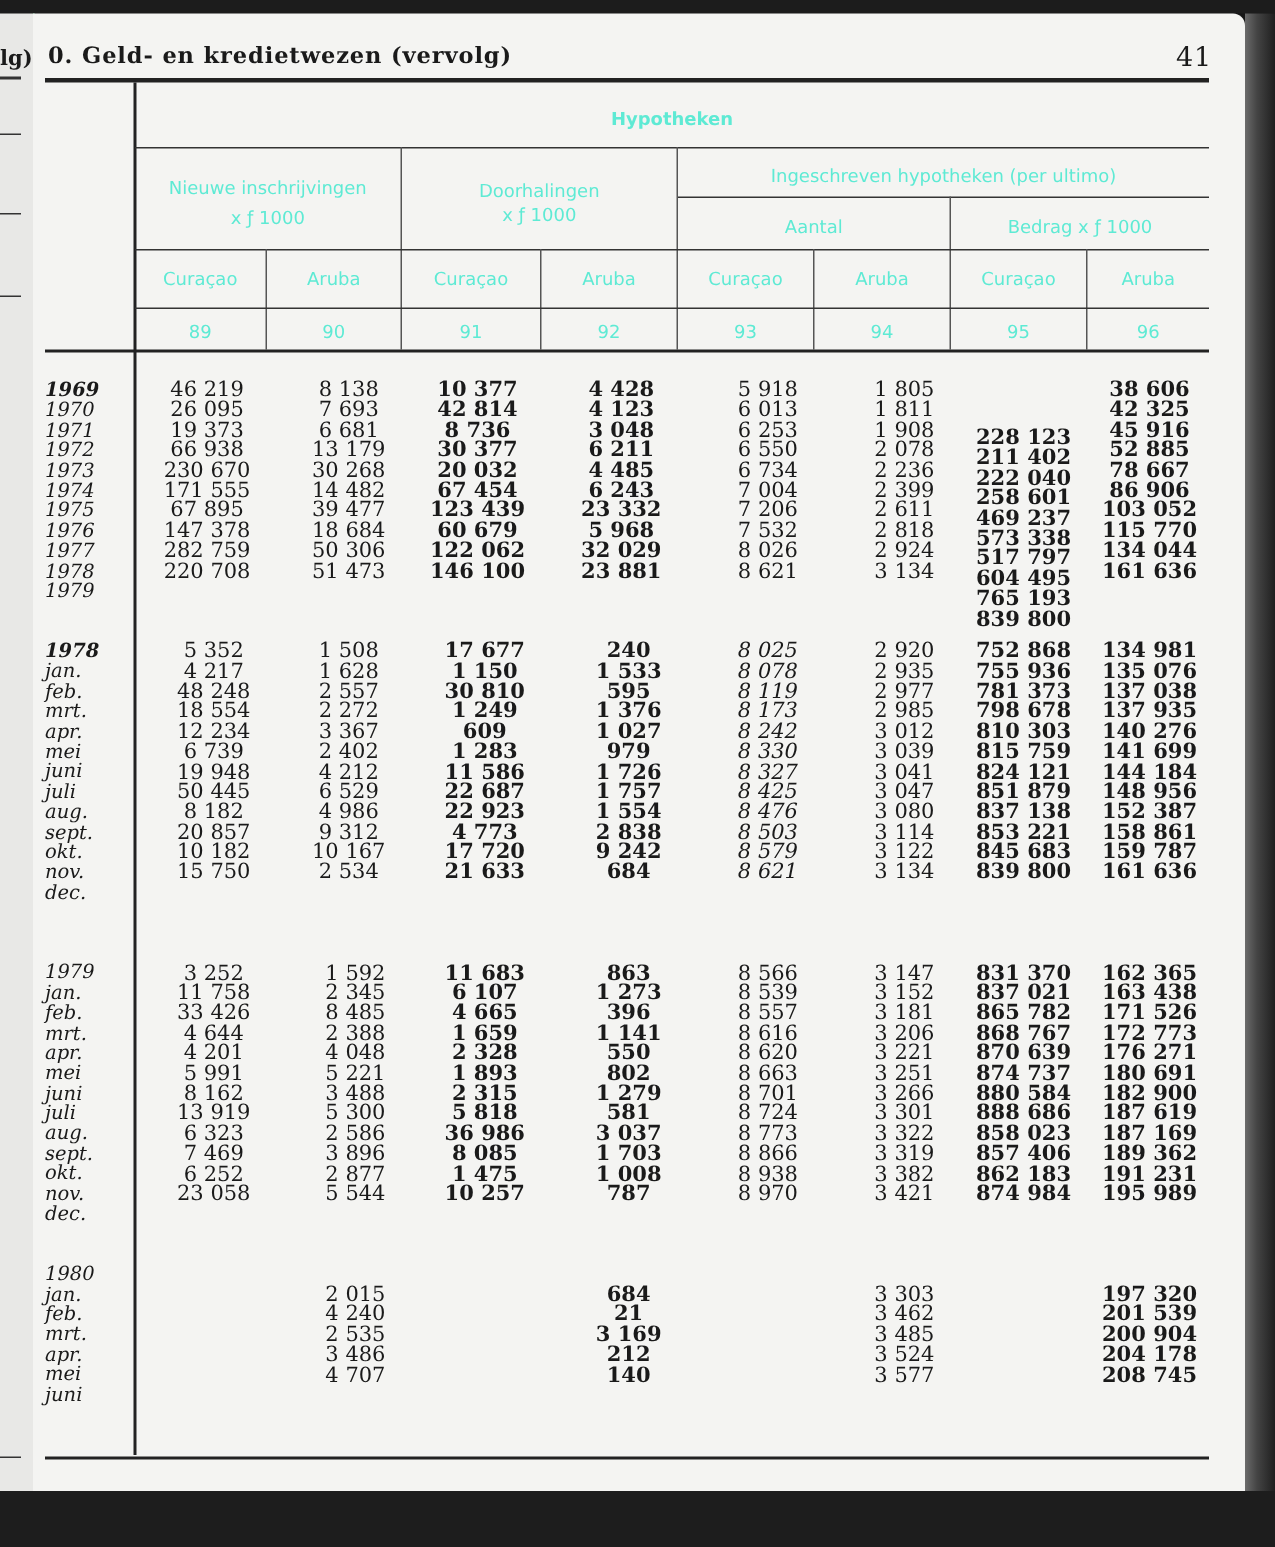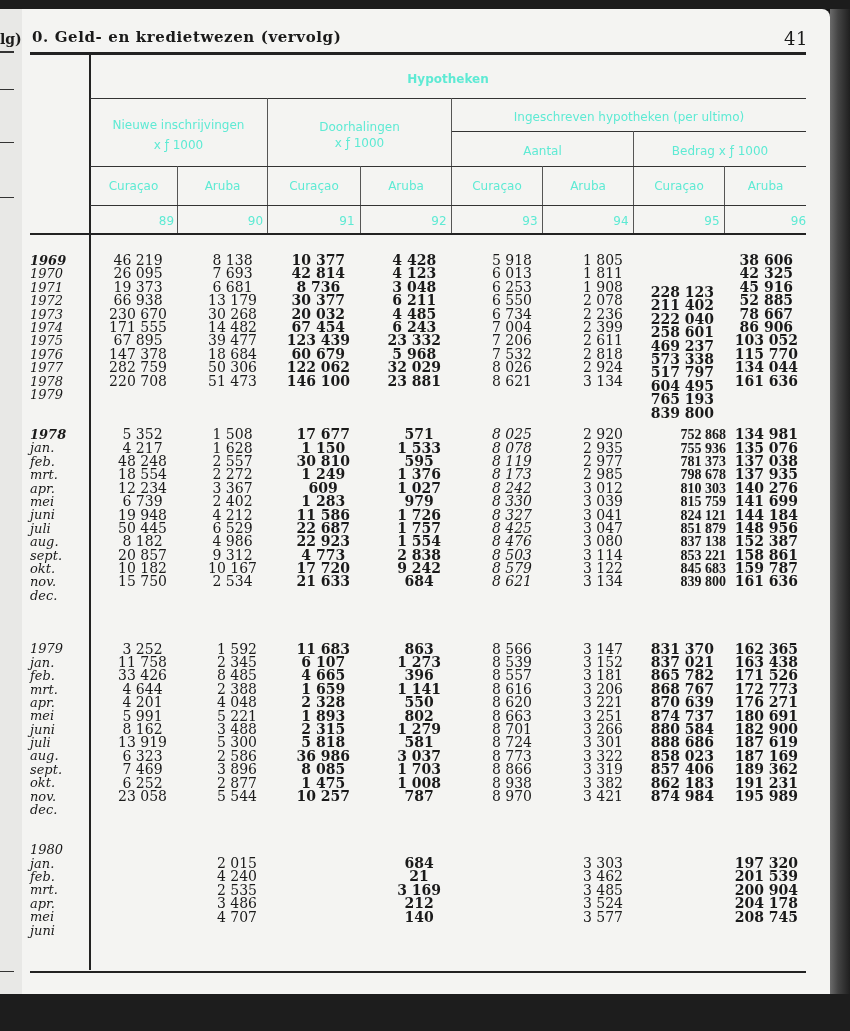--- a/index.html
+++ b/index.html
@@ -24,21 +24,21 @@
   .bottombar { position: absolute; left: 0; top: 994px; width: 850px; height: 37px; background: #1d1d1d; }
 
   .runhead { position: absolute; left: 32px; top: 28px; font-family: "DejaVu Serif", serif; font-size: 15px; font-weight: bold; letter-spacing: 0.6px; }
   .pagenum { position: absolute; left: 784px; top: 28px; font-size: 18px; font-weight: normal; }
   .hrule { position: absolute; height: 3px; background: #222; }
   .hrule.thin { height: 1px; background: #333; }
   .vrule { position: absolute; width: 2px; background: #222; }
   .vrule.thin { width: 1px; background: #555; }
 
   .hdr { position: absolute; font-family: "DejaVu Sans", sans-serif; font-size: 12px; text-align: center; color: #5eead4; }
-  .hdr.num { font-size: 12px; padding-left: 33px; }
+  .hdr.num { font-size: 12px; }
 
   .stubs { position: absolute; left: 30px; top: 254px; width: 60px; font-style: italic; font-size: 13px; }
   .stubs div { height: 13.4px; line-height: 13.4px; }
   .col { position: absolute; text-align: center; font-size: 14px; }
   .col div { height: 13.4px; line-height: 13.4px; white-space: nowrap; }
   .b { font-weight: bold; }
   .spacer { height: 13.4px; }
 </style>
 </head>
 <body>
@@ -297,21 +297,21 @@
       <div class="b">609</div>
       <div class="b">1 283</div>
       <div class="b">11 586</div>
       <div class="b">22 687</div>
       <div class="b">22 923</div>
       <div class="b">4 773</div>
       <div class="b">17 720</div>
       <div class="b">21 633</div>
     </div>
     <div class="col" style="top: 428.2px; right: 409px;">
-      <div class="b">571</div>
+      <div class="b">240</div>
       <div class="b">1 533</div>
       <div class="b">595</div>
       <div class="b">1 376</div>
       <div class="b">1 027</div>
       <div class="b">979</div>
       <div class="b">1 726</div>
       <div class="b">1 757</div>
       <div class="b">1 554</div>
       <div class="b">2 838</div>
       <div class="b">9 242</div>
@@ -338,21 +338,21 @@
       <div>2 985</div>
       <div>3 012</div>
       <div>3 039</div>
       <div>3 041</div>
       <div>3 047</div>
       <div>3 080</div>
       <div>3 114</div>
       <div>3 122</div>
       <div>3 134</div>
     </div>
-    <div class="col" style="top: 428.2px; right: 124px; font-family: Liberation Serif, serif;">
+    <div class="col" style="top: 428.2px; right: 136px;">
       <div class="b">752 868</div>
       <div class="b">755 936</div>
       <div class="b">781 373</div>
       <div class="b">798 678</div>
       <div class="b">810 303</div>
       <div class="b">815 759</div>
       <div class="b">824 121</div>
       <div class="b">851 879</div>
       <div class="b">837 138</div>
       <div class="b">853 221</div>

